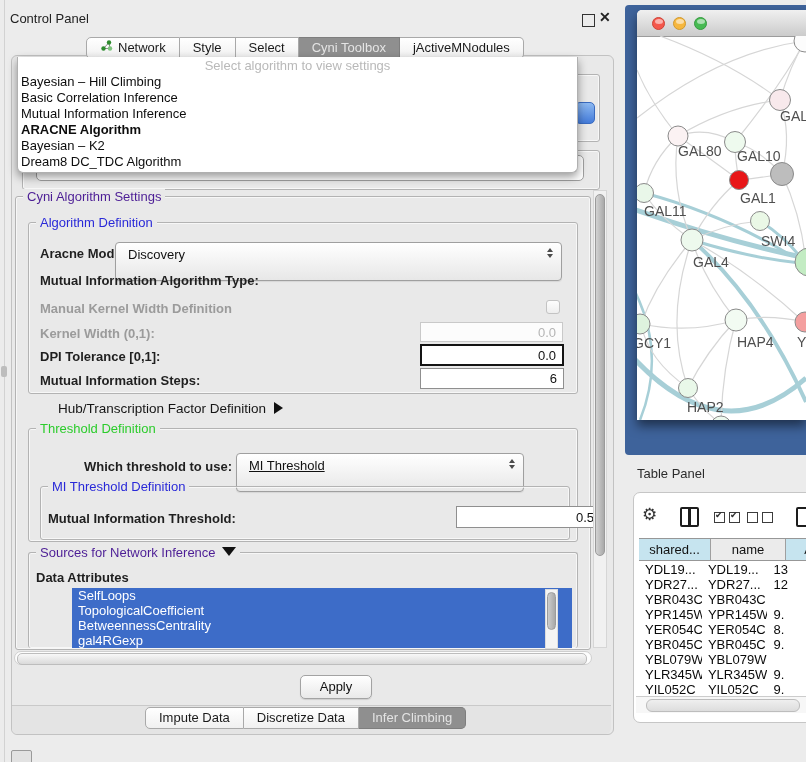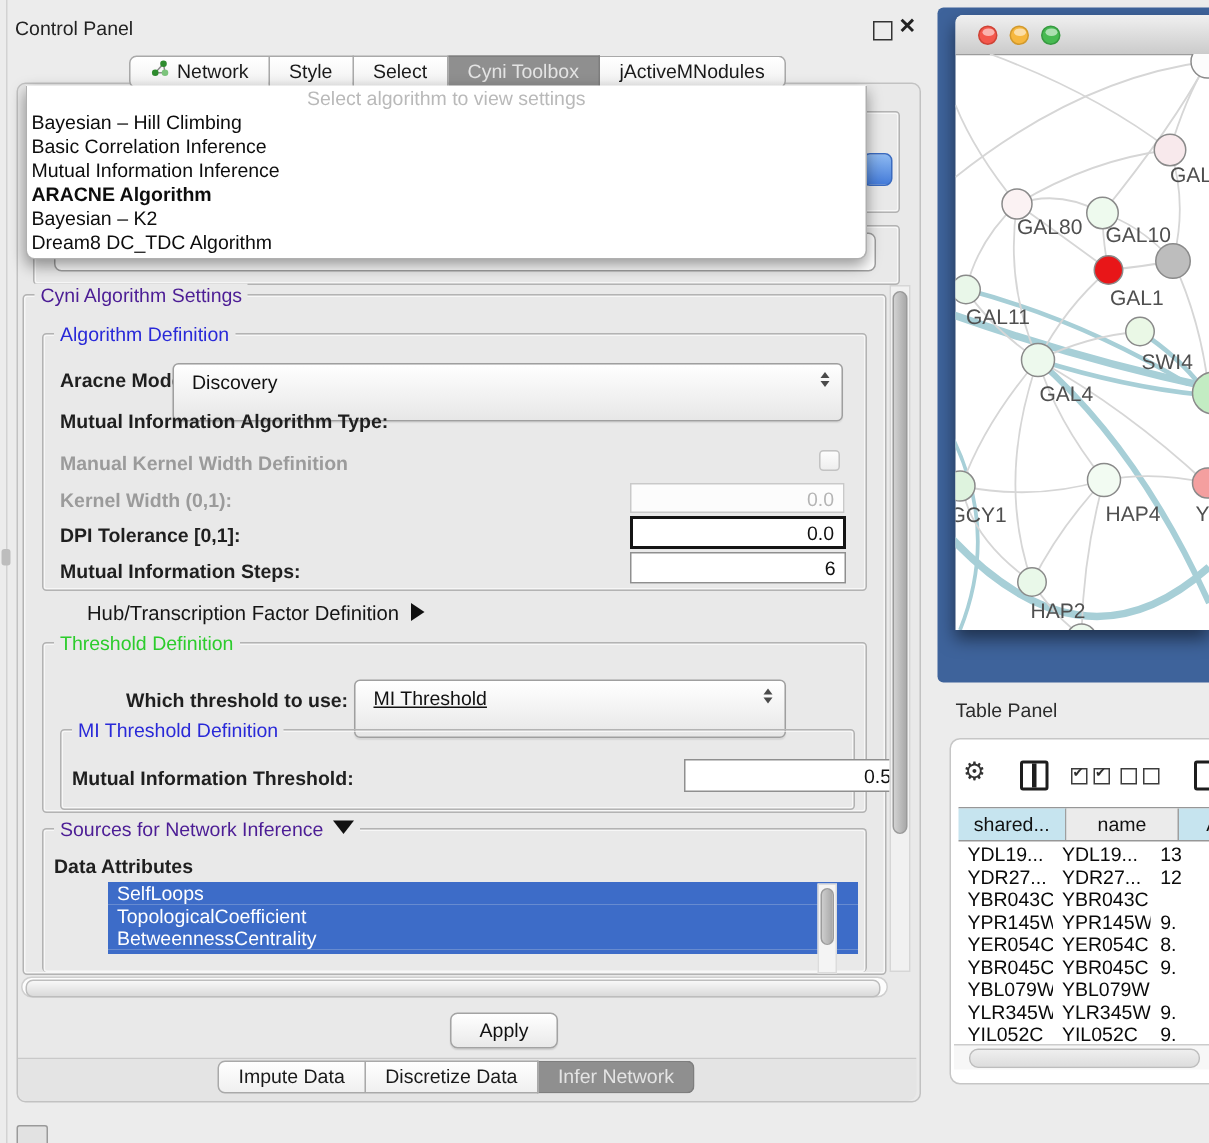--- a/index.html
+++ b/index.html
@@ -57,21 +57,21 @@
   .fld.dis{border-color:#c9c9c9;color:#b5b5b5;background:#fcfcfc;}
   .fld.foc{border:2px solid #141414;}
   .cb{position:absolute;width:14px;height:14px;border:1px solid #c3c3c3;border-radius:3px;
      background:linear-gradient(#fdfdfd,#eeeeee);box-sizing:border-box;}
 
   .tri-right{display:inline-block;width:0;height:0;border-top:6px solid transparent;border-bottom:6px solid transparent;
      border-left:9px solid #111;margin-left:8px;vertical-align:-1px;}
   .tri-down{display:inline-block;width:0;height:0;border-left:7px solid transparent;border-right:7px solid transparent;
      border-top:9px solid #111;margin-left:6px;vertical-align:1px;}
 
-  #attr-list{left:44px;top:588px;width:500px;height:48px;overflow:hidden;padding-left:28px;}
+  #attr-list{left:44px;top:588px;width:500px;height:60px;overflow:hidden;padding-left:28px;}
   .attr-item{height:15px;line-height:15px;background:#3d6cc8;color:#fff;font-size:13px;padding-left:6px;}
   #attr-sb{left:545px;top:589px;width:11px;height:58px;background:#f4f4f4;border:1px solid #dcdcdc;}
   #attr-sb .thumb{position:absolute;left:1px;right:1px;top:2px;height:36px;border-radius:5px;
      background:linear-gradient(90deg,#cdcdcd,#a8a8a8);border:1px solid #9c9c9c;}
 
   #main-vsb{left:593px;top:190px;width:14px;height:458px;background:#f1f1f1;border:1px solid #d6d6d6;box-sizing:border-box;}
   #main-vsb .thumb{position:absolute;left:1px;right:1px;top:3px;height:360px;border-radius:6px;
      background:linear-gradient(90deg,#d2d2d2,#a9a9a9);border:1px solid #9a9a9a;}
   #main-hsb{left:14px;top:651px;width:578px;height:14px;background:#fdfdfd;border:1px solid #cfcfcf;border-radius:7px;box-sizing:border-box;}
   #main-hsb .thumb{position:absolute;left:2px;top:1px;width:568px;height:10px;border-radius:5px;
@@ -232,21 +232,21 @@
   <div class="btn" style="left:268px;top:675px;width:70px;height:22px;margin-left:32px;">Apply</div>
 
   <div class="segtabs" id="bottom-tabs" style="left:145px;top:707px;">
       <div class="seg">
         <span>Impute Data</span>
       </div>
       <div class="seg">
         <span>Discretize Data</span>
       </div>
       <div class="seg sel">
-        <span>Infer Network</span>
+        <span>Infer Climbing</span>
       </div>
     </div>
   <div class="abs" id="cp-bottom-icon"></div>
 
   <div class="abs" id="dropdown">
     <div class="ph">Select algorithm to view settings</div>
     <div>
         <div class="dd-item">Bayesian – Hill Climbing</div>
         <div class="dd-item">Basic Correlation Inference</div>
         <div class="dd-item">Mutual Information Inference</div>

